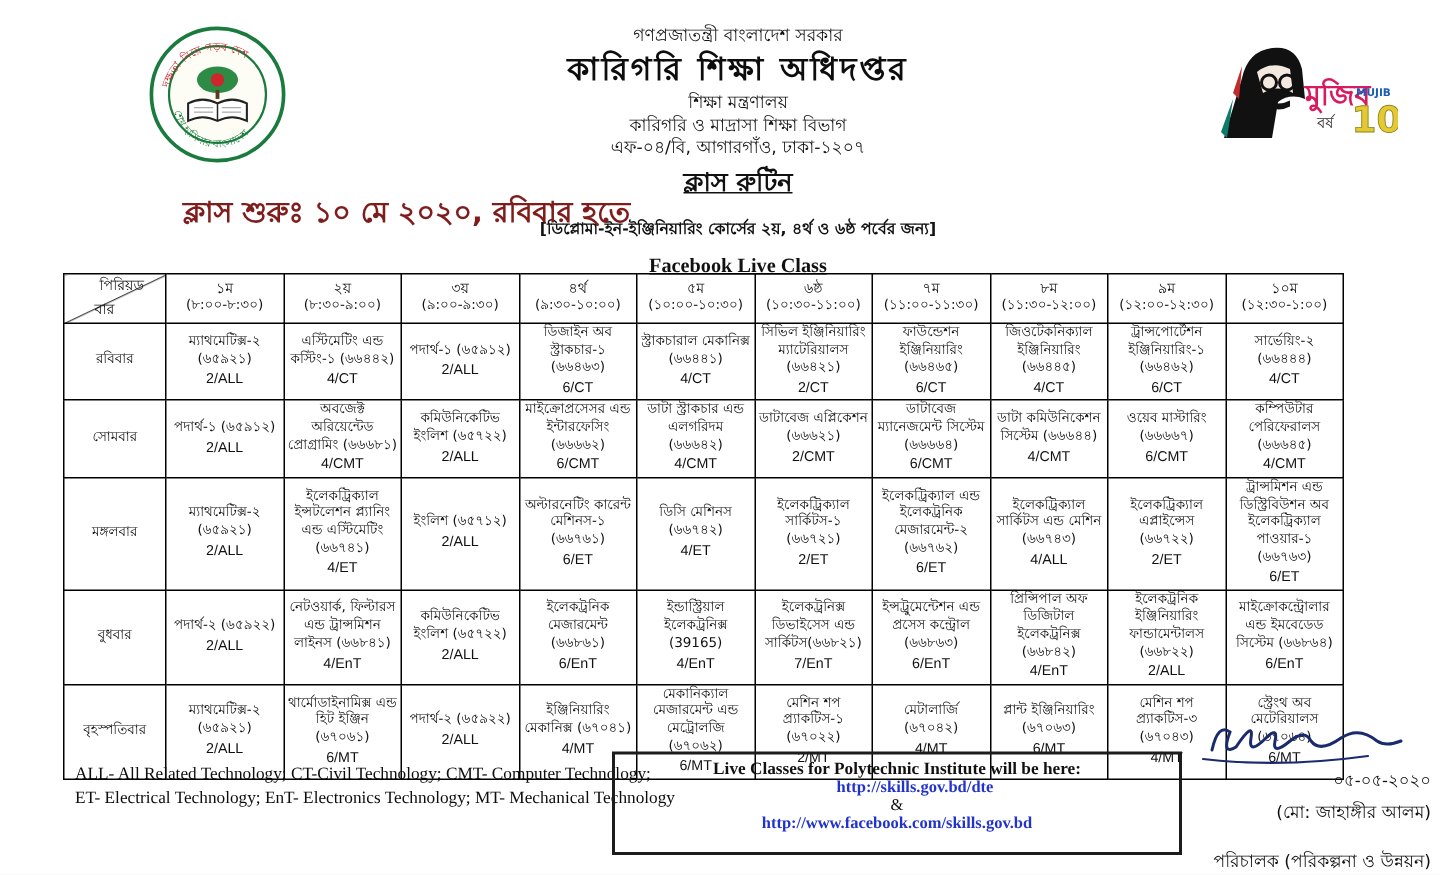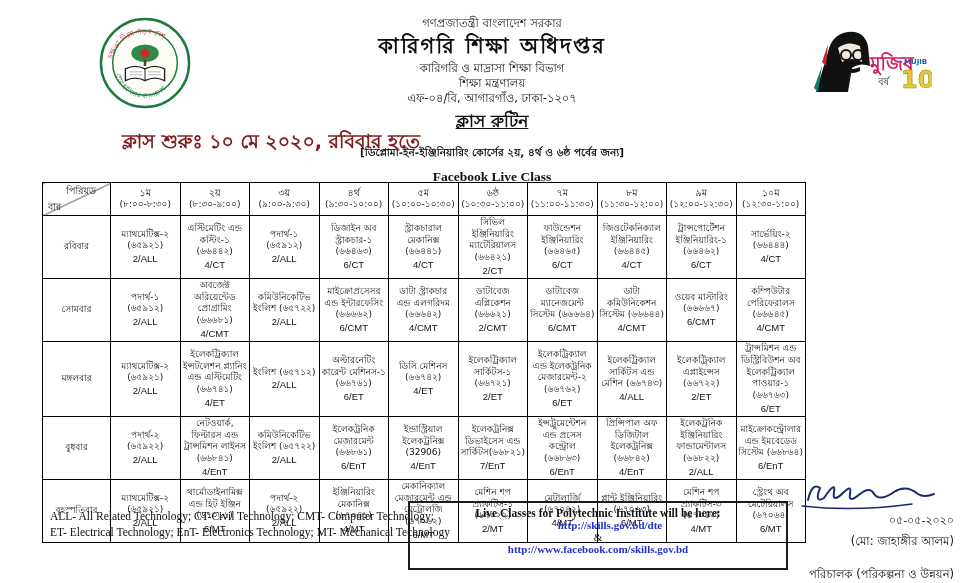--- a/index.html
+++ b/index.html
@@ -16,37 +16,37 @@
   .mujib-logo { position:absolute; left:808px; top:22px; width:124px; height:86px; }
   
   .title-center { position:absolute; left:24px; right:0; top:108px; text-align:center; }
   .t-main { font-size:17px; font-weight:bold; text-decoration:underline; }
   .t-note { font-size:10.5px; font-weight:bold; margin-top:9px; }
   .t-fb   { font-family:"Liberation Serif", serif; font-size:13.5px; font-weight:bold;
             text-decoration:underline; margin-top:7px; }
   .t-start { position:absolute; left:78px; top:127px; width:300px; text-align:center;
              font-size:19px; font-weight:bold; color:#7f1d1d;margin-left:43px; }
   
-  table.routine { position:absolute; left:42px; top:182px; width:764px;
+  table.routine { position:absolute; left:42px; top:182px; width:854px;
     border-collapse:collapse; table-layout:fixed; }
   table.routine th, table.routine td {
     border:1px solid #000; text-align:center; vertical-align:middle;
     font-size:9px; padding:1px 2px; line-height:1.3; font-weight:normal;
   }
   col.day-col { width:68px; }
   thead tr { height:33px; }
   tbody tr:nth-child(1){ height:46px; }
   tbody tr:nth-child(2){ height:47px; }
   tbody tr:nth-child(3){ height:54px; }
   tbody tr:nth-child(4){ height:58px; }
   tbody tr:nth-child(5){ height:56px; }
   .corner-cell { position:relative; padding:0;
     background:linear-gradient(to bottom right, transparent calc(50% - 0.6px), #000 50%, transparent calc(50% + 0.6px)); }
   .corner-period { position:absolute; top:2px; right:14px; font-size:9.5px; }
-  .corner-day { position:absolute; bottom:2px; left:5px; font-size:9.5px; }
+  .corner-day { position:absolute; bottom:2px; left:20px; font-size:9.5px; }
   .p-label { font-size:9.5px; }
   .p-time  { font-size:9px; }
   .day-cell { font-size:10px; }
   .subj { font-size:9px; }
   .grp  { font-family:"Liberation Sans", sans-serif; font-size:9.5px; margin-top:1px; }
   
   .legend { position:absolute; left:50px; top:508px; font-family:"Liberation Serif", serif;
             font-size:11.5px; line-height:1.4; color:#0d0d0d; }
   .live-box { position:absolute; left:408px; top:501px; width:380px; height:69px;
     border:2px solid #1c1c1c; text-align:center; padding-top:4px;
@@ -106,22 +106,22 @@
     </g>
     <text x="62" y="48" font-size="19" font-weight="bold" fill="#d81b60">মুজিব</text>
     <text x="70" y="63" font-size="10" fill="#333">বর্ষ</text>
     <text x="96" y="42" font-size="7" font-weight="bold" fill="#1a5fb4">MUJIB</text>
     <text x="93" y="66" font-size="24" font-weight="bold" fill="#e6c832" stroke="#8a8a24" stroke-width="0.6">100</text>
   </svg>
 
   <div class="head-center">
     <div class="h-small">গণপ্রজাতন্ত্রী বাংলাদেশ সরকার</div>
     <div class="h-big">কারিগরি শিক্ষা অধিদপ্তর</div>
+    <div class="h-small">শিক্ষা মন্ত্রণালয়</div>
     <div class="h-small">কারিগরি ও মাদ্রাসা শিক্ষা বিভাগ</div>
-    <div class="h-small">শিক্ষা মন্ত্রণালয়</div>
     <div class="h-small">এফ-০৪/বি, আগারগাঁও, ঢাকা-১২০৭</div>
   </div>
 
   <div class="title-center">
     <div class="t-main">ক্লাস রুটিন</div>
     <div class="t-note">[ডিপ্লোমা-ইন-ইঞ্জিনিয়ারিং কোর্সের ২য়, ৪র্থ ও ৬ষ্ঠ পর্বের জন্য]</div>
     <div class="t-fb">Facebook Live Class</div>
   </div>
   <div class="t-start">ক্লাস শুরুঃ ১০ মে ২০২০, রবিবার হতে</div>
 
@@ -329,21 +329,21 @@
           </td>
           <td>
             <div class="subj">কমিউনিকেটিভ ইংলিশ (৬৫৭২২)</div>
             <div class="grp">2/ALL</div>
           </td>
           <td>
             <div class="subj">ইলেকট্রনিক মেজারমেন্ট (৬৬৮৬১)</div>
             <div class="grp">6/EnT</div>
           </td>
           <td>
-            <div class="subj">ইন্ডাস্ট্রিয়াল ইলেকট্রনিক্স (32906)</div>
+            <div class="subj">ইন্ডাস্ট্রিয়াল ইলেকট্রনিক্স (39165)</div>
             <div class="grp">4/EnT</div>
           </td>
           <td>
             <div class="subj">ইলেকট্রনিক্স ডিভাইসেস এন্ড সার্কিটস(৬৬৮২১)</div>
             <div class="grp">7/EnT</div>
           </td>
           <td>
             <div class="subj">ইন্সট্রুমেন্টেশন এন্ড প্রসেস কন্ট্রোল (৬৬৮৬৩)</div>
             <div class="grp">6/EnT</div>
           </td>

